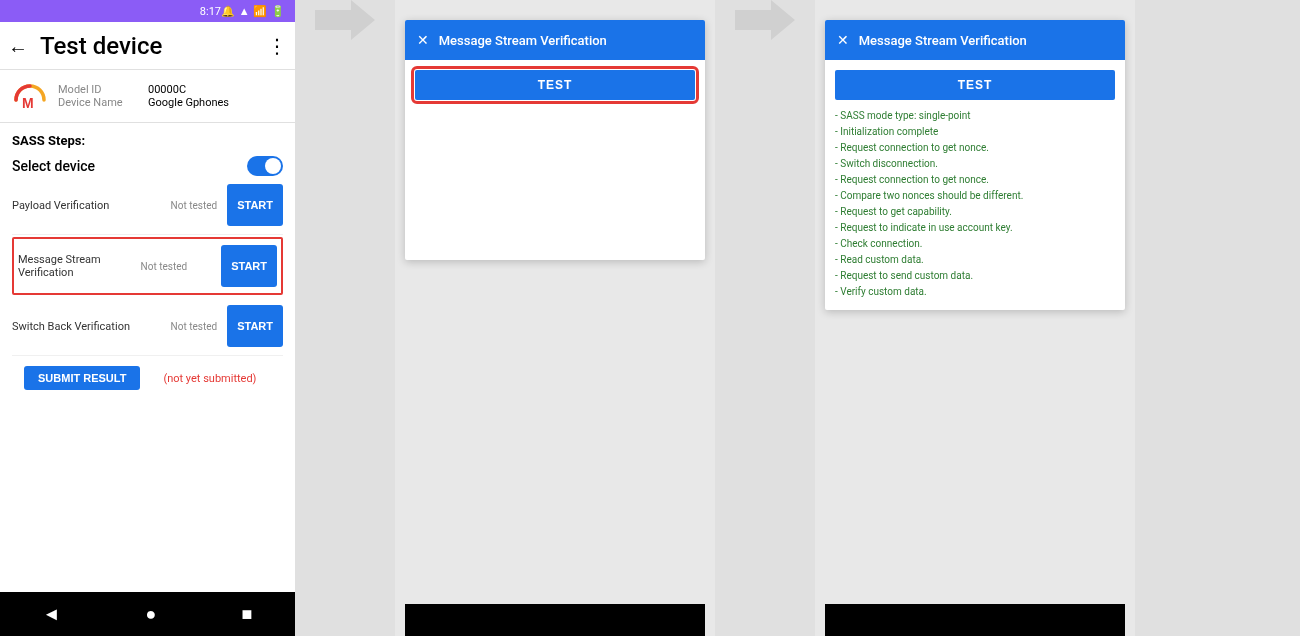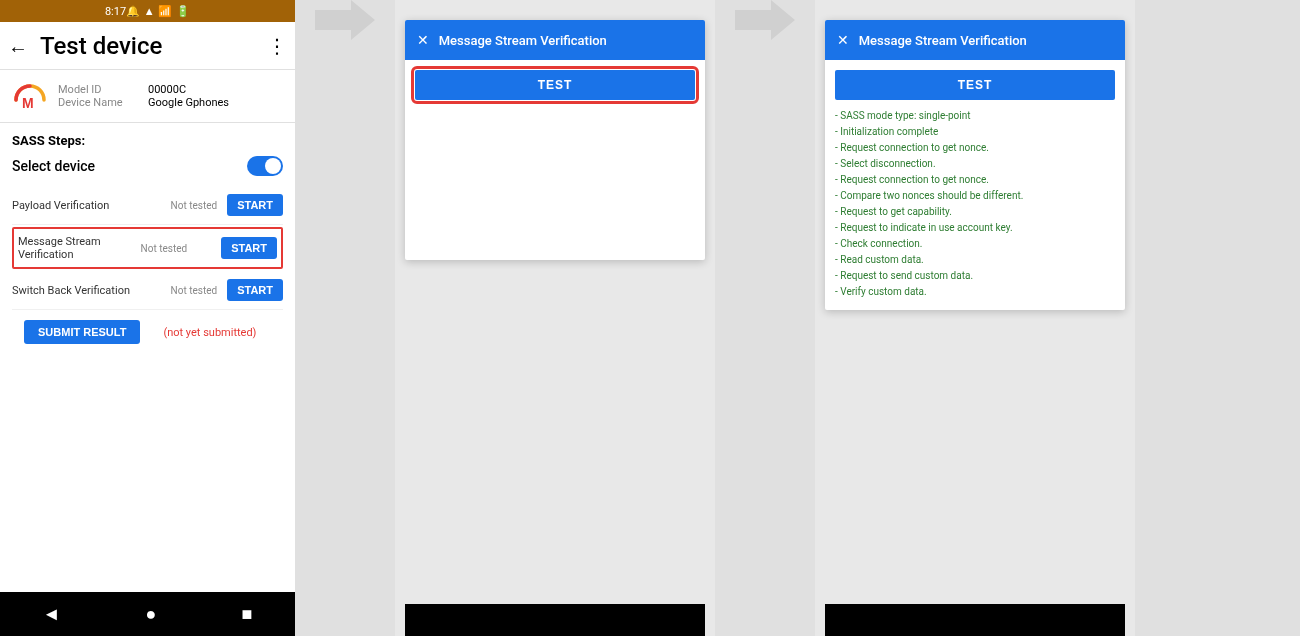--- a/index.html
+++ b/index.html
@@ -17,26 +17,26 @@
     
     .phone-panel {
       width: 295px;
       height: 636px;
       background: #000;
       display: flex;
       flex-direction: column;
       flex-shrink: 0;
     }
     .status-bar {
-      background: #a16207;
+      background: #8b5cf6;
       color: #fff;
       font-size: 11px;
       padding: 4px 10px;
       display: flex;
-      justify-content: center;
+      justify-content: flex-end;
       align-items: center;
       height: 22px;
     }
     .status-bar-right {
       display: flex;
       gap: 4px;
       align-items: center;
     }
     .phone-content {
       background: #fff;
@@ -101,21 +101,21 @@
     .sass-title {
       font-size: 13px;
       font-weight: bold;
       color: #000;
       margin-bottom: 8px;
     }
     .select-device-row {
       display: flex;
       align-items: center;
       justify-content: space-between;
-      margin-bottom: 10px;
+      margin-bottom: 0;
     }
     .select-device-label {
       font-size: 14px;
       font-weight: 500;
       color: #000;
     }
     .toggle {
       width: 36px;
       height: 20px;
       background: #1a73e8;
@@ -157,21 +157,21 @@
       font-size: 10px;
       color: #888;
       white-space: nowrap;
       margin-right: 4px;
     }
     .start-btn {
       background: #1a73e8;
       color: #fff;
       border: none;
       border-radius: 3px;
-      padding: 5px 10px;
+      padding: 15px 10px;
       font-size: 11px;
       font-weight: bold;
       cursor: pointer;
       white-space: nowrap;
       text-align: right;
     }
 
     .submit-row {
       display: flex;
       align-items: center;
@@ -402,21 +402,21 @@
       <span class="dialog-title">Message Stream Verification</span>
     </div>
     <div class="dialog-body">
       <div class="test-btn-row">
         <button class="test-btn">TEST</button>
       </div>
       <div class="result-log" id="result-log-container">
           <div class="log-green">- SASS mode type: single-point</div>
           <div class="log-green">- Initialization complete</div>
           <div class="log-green">- Request connection to get nonce.</div>
-          <div class="log-green">- Select disconnection.</div>
+          <div class="log-green">- Switch disconnection.</div>
           <div class="log-green">- Request connection to get nonce.</div>
           <div class="log-green">- Compare two nonces should be different.</div>
           <div class="log-green">- Request to get capability.</div>
           <div class="log-green">- Request to indicate in use account key.</div>
           <div class="log-green">- Check connection.</div>
           <div class="log-green">- Read custom data.</div>
           <div class="log-green">- Request to send custom data.</div>
           <div class="log-green">- Verify custom data.</div>
         </div>
     </div>

